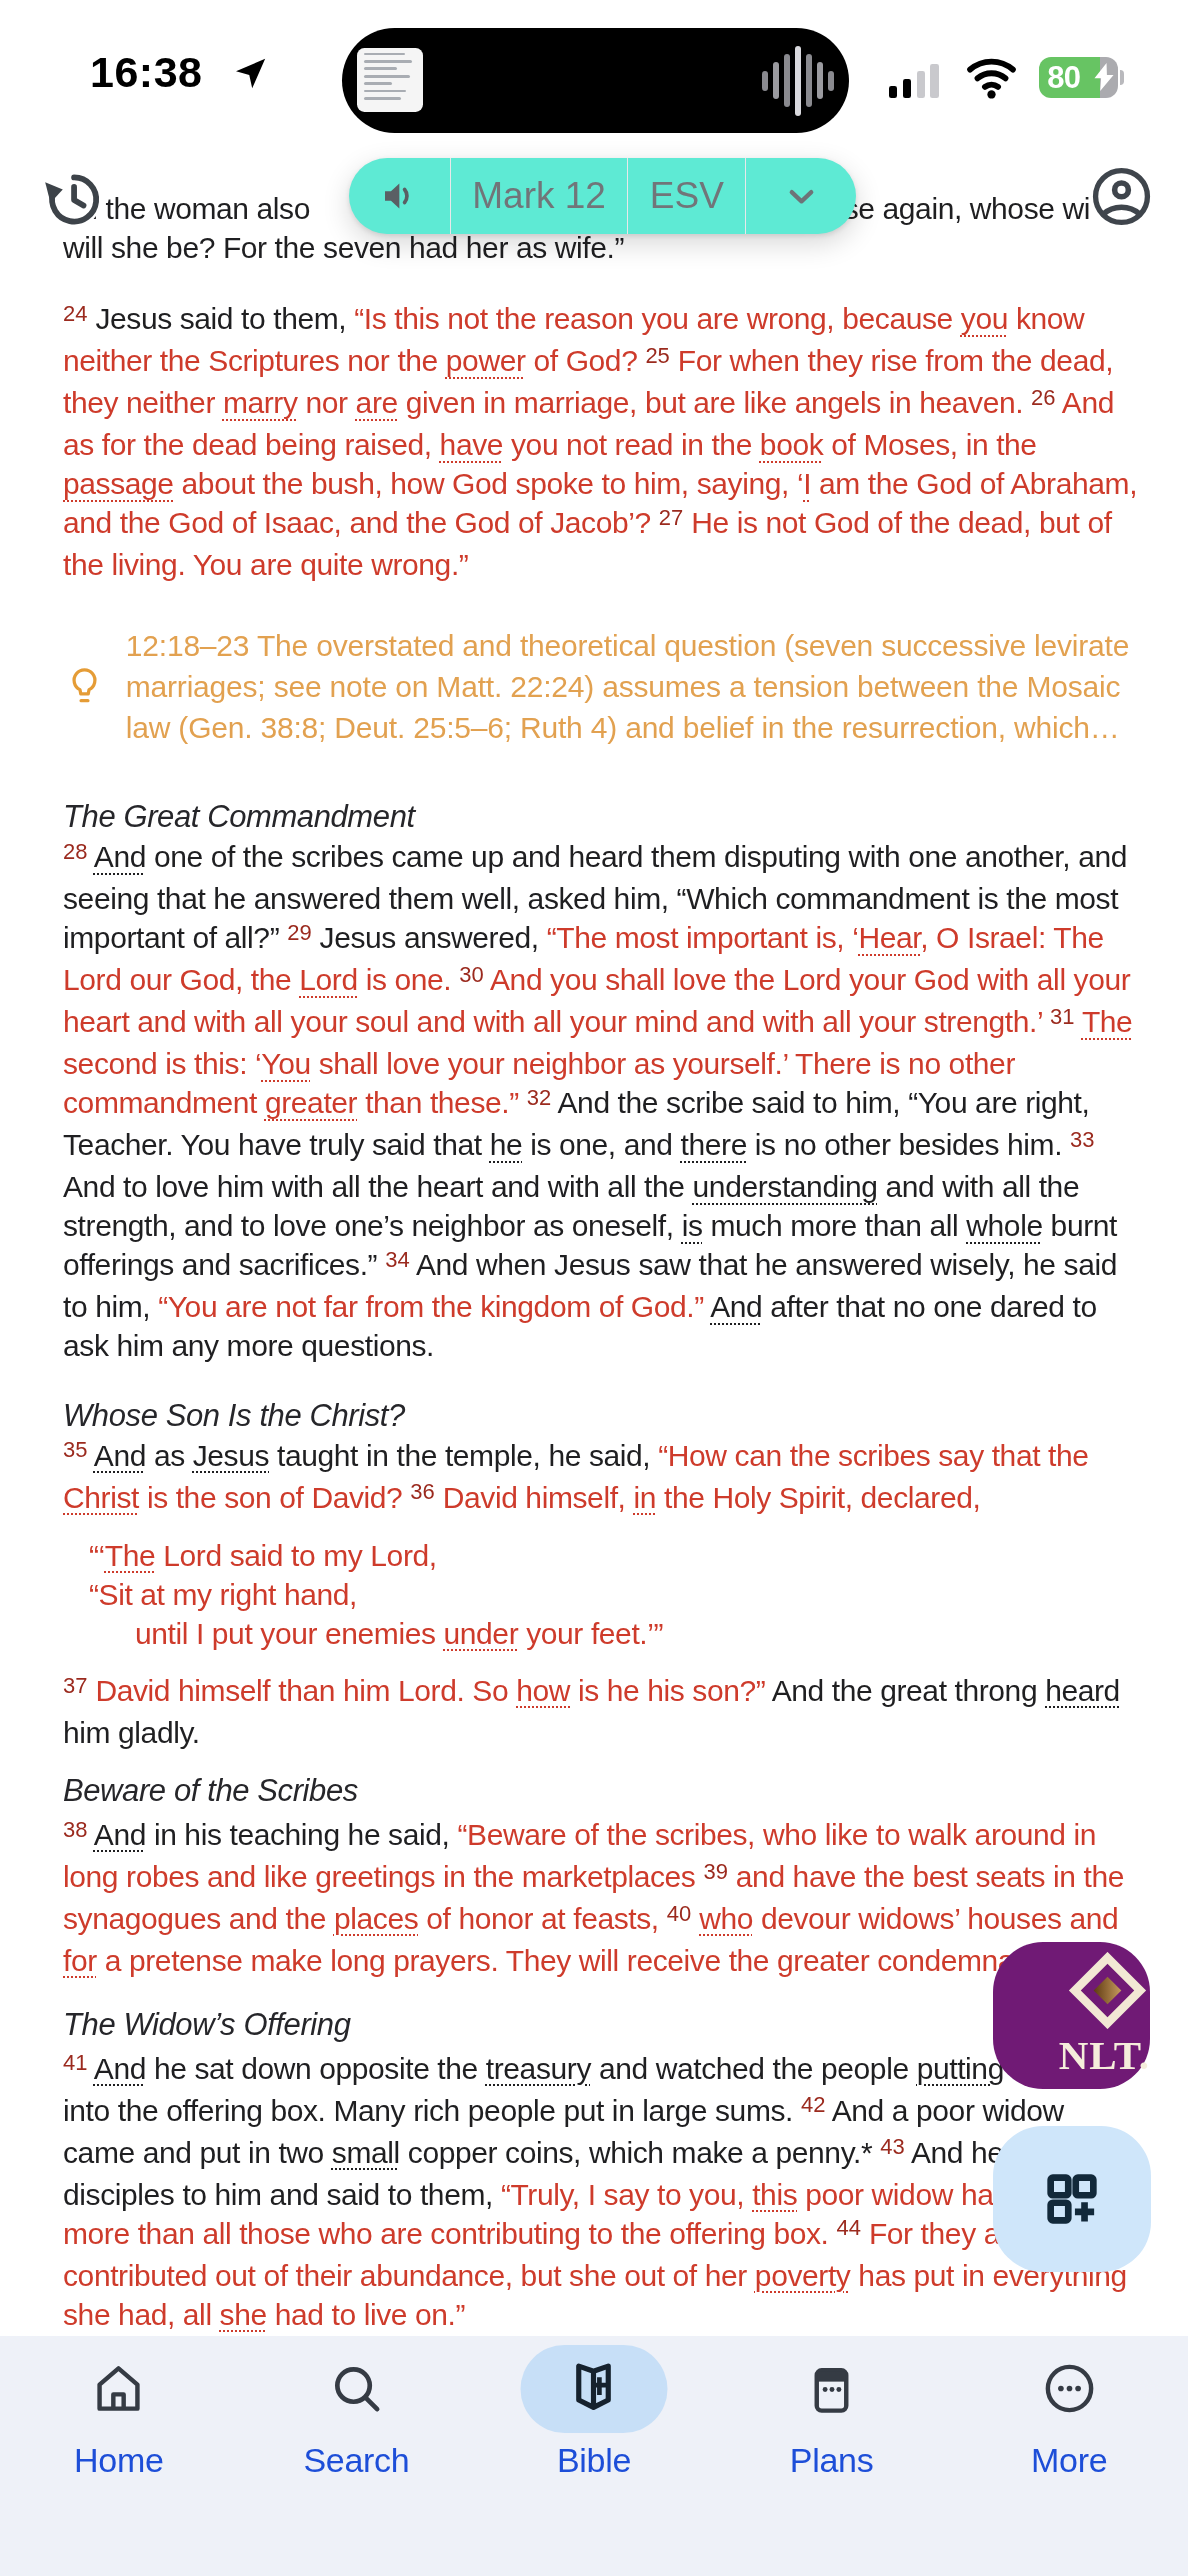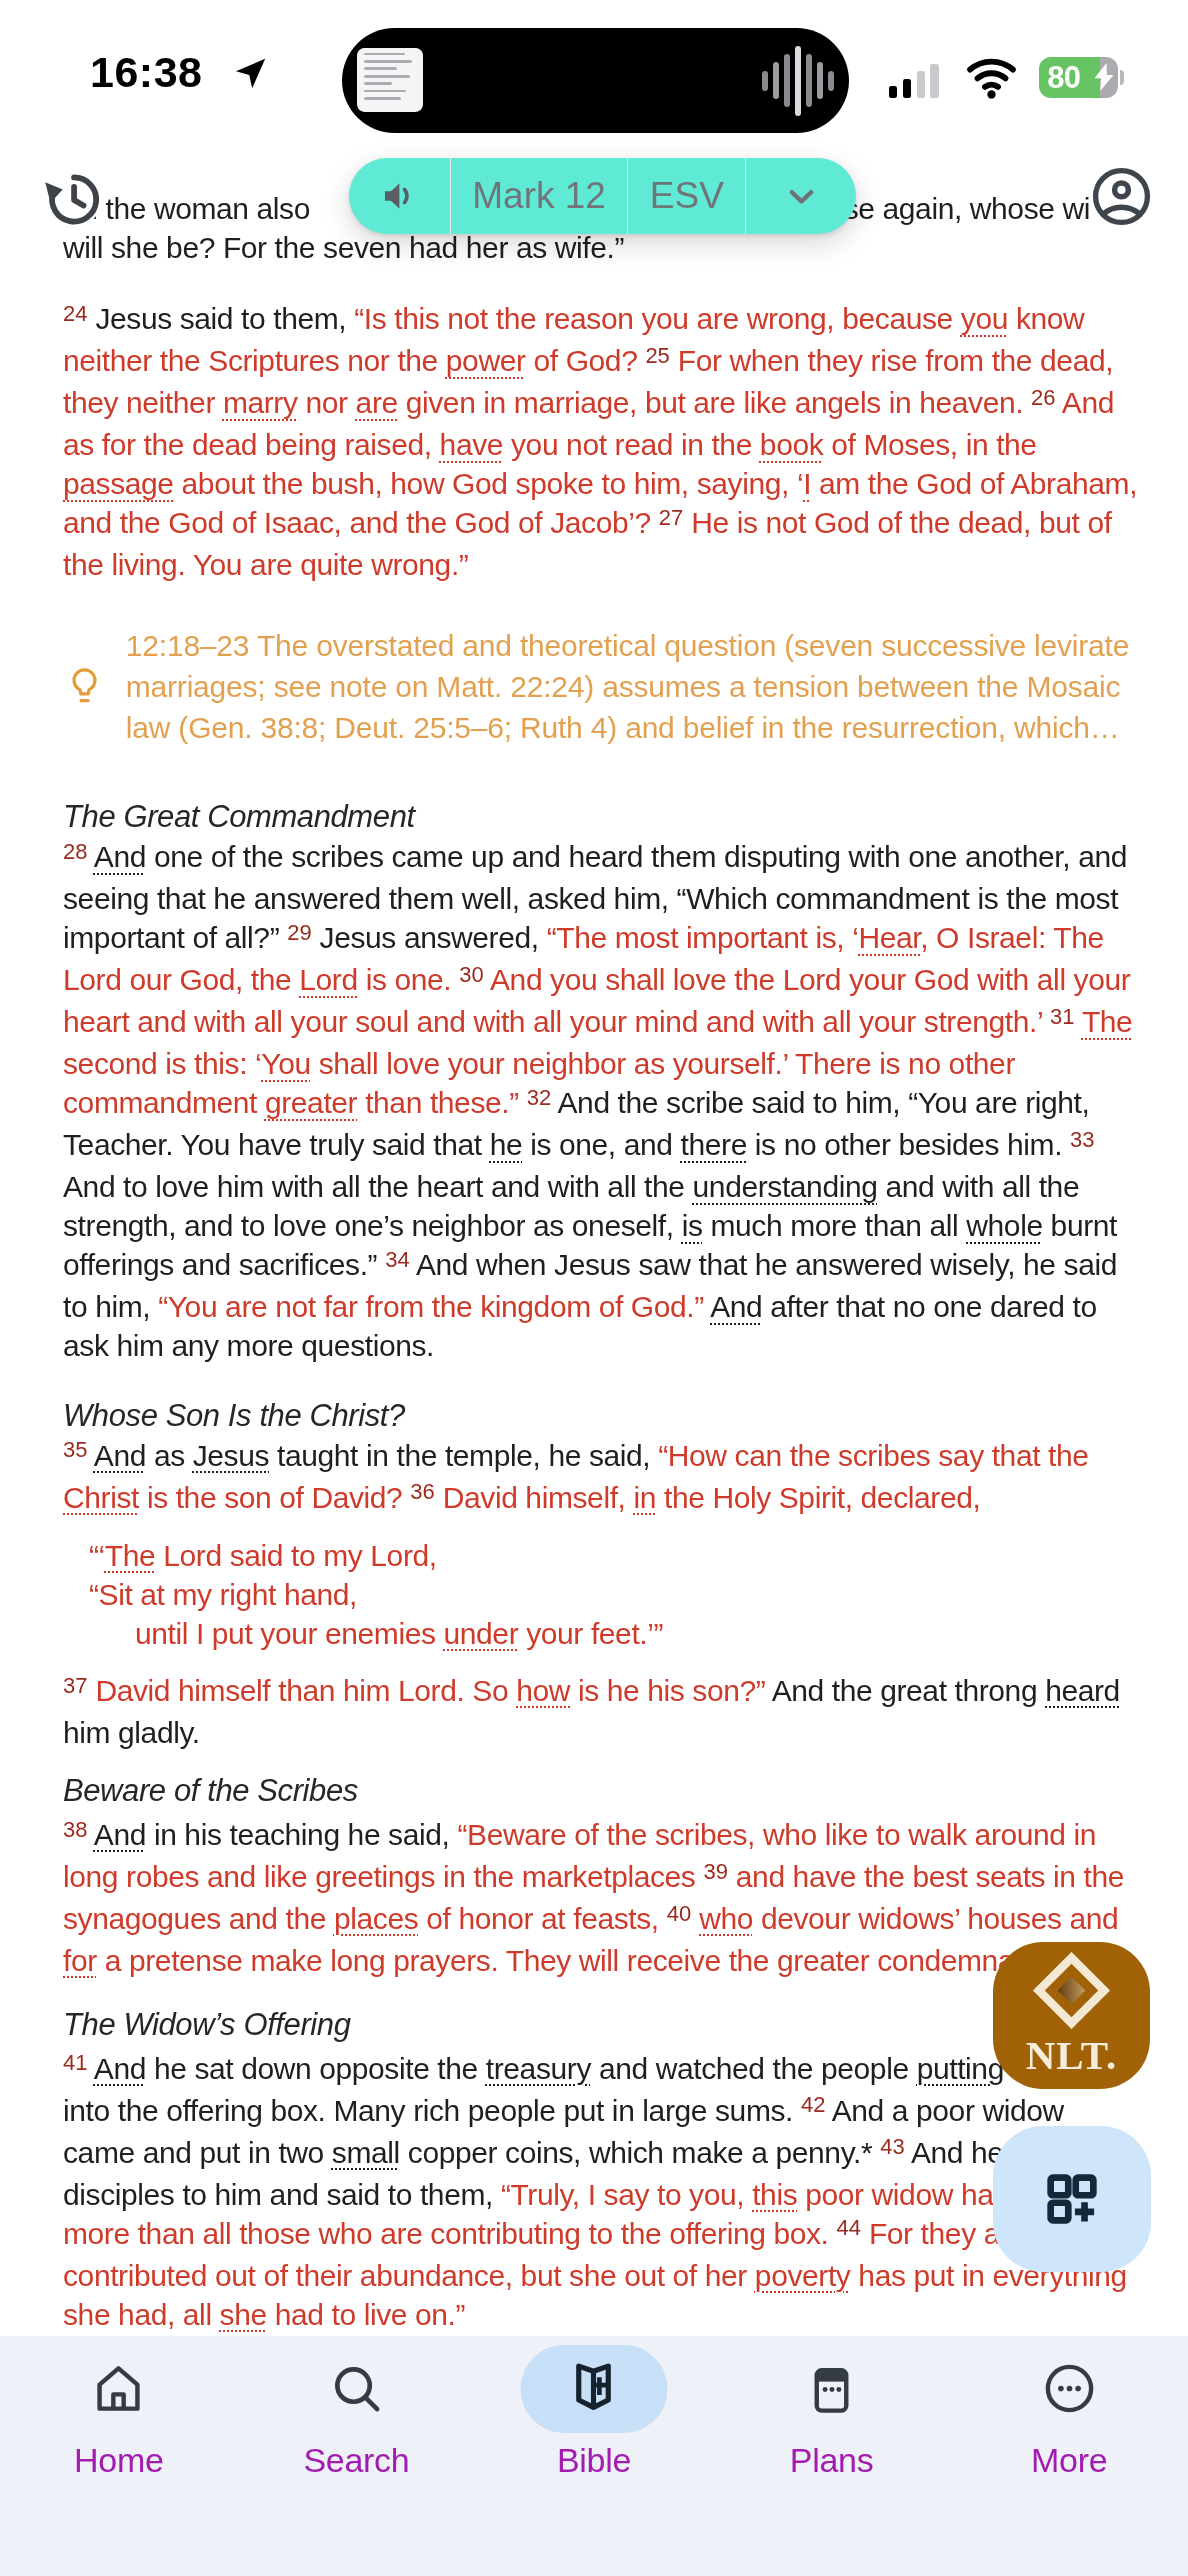--- a/index.html
+++ b/index.html
@@ -55,31 +55,31 @@
   .heading{font-style:italic;font-weight:500;font-size:31px;line-height:41px;color:#26262a;margin:0;}
   .note{display:flex;align-items:center;}
   .note .bulb{flex:0 0 39px;width:39px;height:50px;margin-left:1.8px;}
   .note .note-text{margin-left:22px;width:1013px;color:#e2a150;line-height:41px;letter-spacing:-0.2px;
                    display:-webkit-box;-webkit-line-clamp:3;-webkit-box-orient:vertical;overflow:hidden;}
   .poetry{padding-left:26px;}
   .pline.ind{padding-left:46px;}
 
   
   .float-btn{position:absolute;z-index:45;display:flex;flex-direction:column;align-items:center;justify-content:center;}
-  .nlt-btn{left:993px;top:1942px;width:157px;height:147px;border-radius:50px;background:#a16207;}
+  .nlt-btn{left:993px;top:1942px;width:157px;height:147px;border-radius:50px;background:#701a75;align-items:flex-end;}
   .nlt-label{font-family:"Liberation Serif","DejaVu Serif",serif;font-weight:700;font-size:41px;color:#f5eddb;margin-top:1.8px;letter-spacing:0.9px;}
   .widget-btn{left:993px;top:2126px;width:158px;height:146px;border-radius:50px;background:#cfe6fa;}
 
   
   .bottom-nav{position:absolute;left:0;top:2336px;width:1188px;height:240px;background:#eef1f8;z-index:20;display:flex;}
   .nav-item{flex:1;display:flex;flex-direction:column;align-items:center;}
   .iconwrap{position:relative;z-index:0;width:61px;height:61px;margin-top:22px;display:flex;align-items:center;justify-content:center;}
   .nav-item.active .iconwrap::before{content:"";position:absolute;left:50%;top:50%;transform:translate(-50%,-50%);
       width:147px;height:88px;border-radius:44px;background:#c7dff7;z-index:-1;}
-  .nav-label{margin-top:22px;font-size:34px;color:#a21caf;letter-spacing:-0.3px;}
+  .nav-label{margin-top:22px;font-size:34px;color:#1d4ed8;letter-spacing:-0.3px;}
 </style>
 </head>
 <body>
 
 <div id="screen">
 
   <div class="time">16:38</div>
   <svg class="loc-arrow" viewBox="0 0 24 24" fill="#000">
     <path d="M21.5 2.5 L13.1 21.6 L11.2 12.9 L2.6 10.5 Z"></path>
   </svg>

